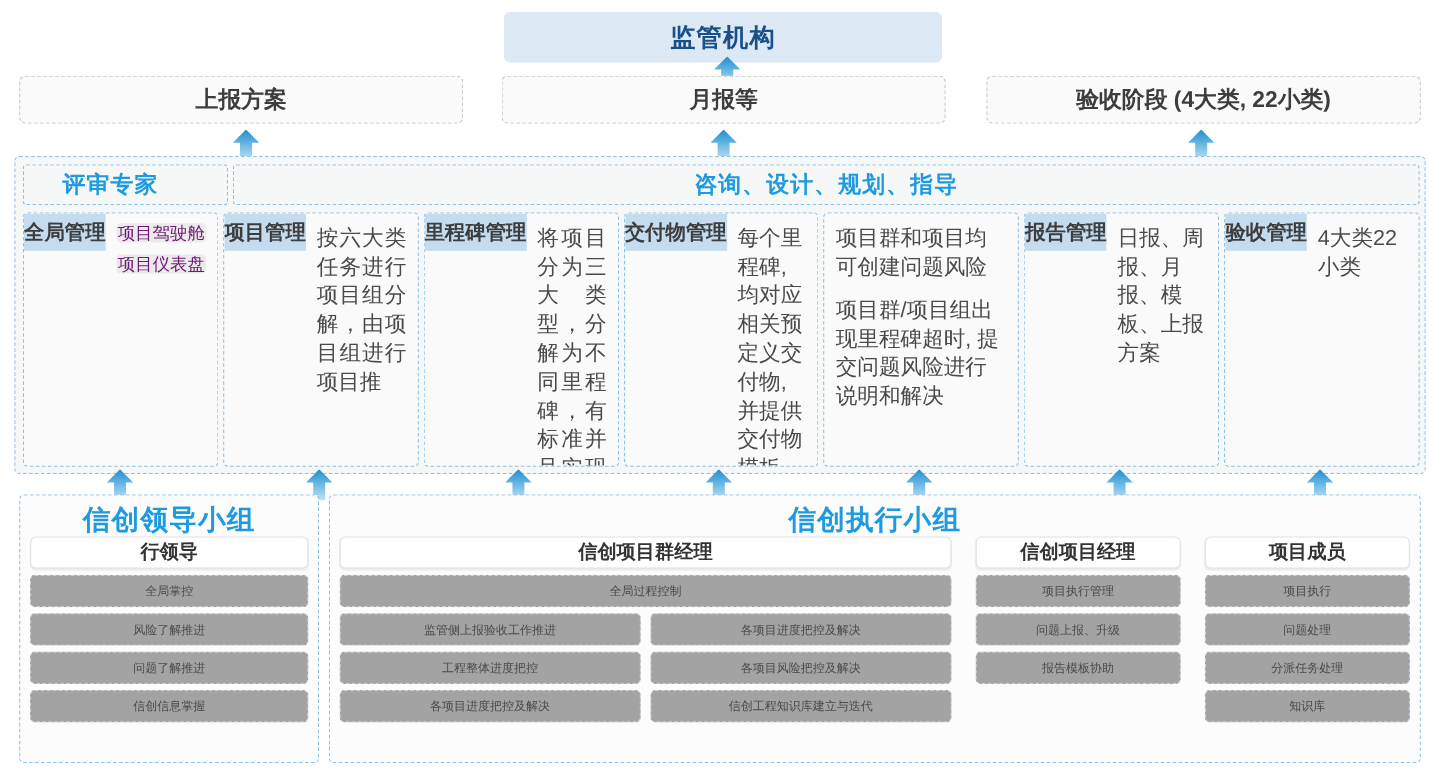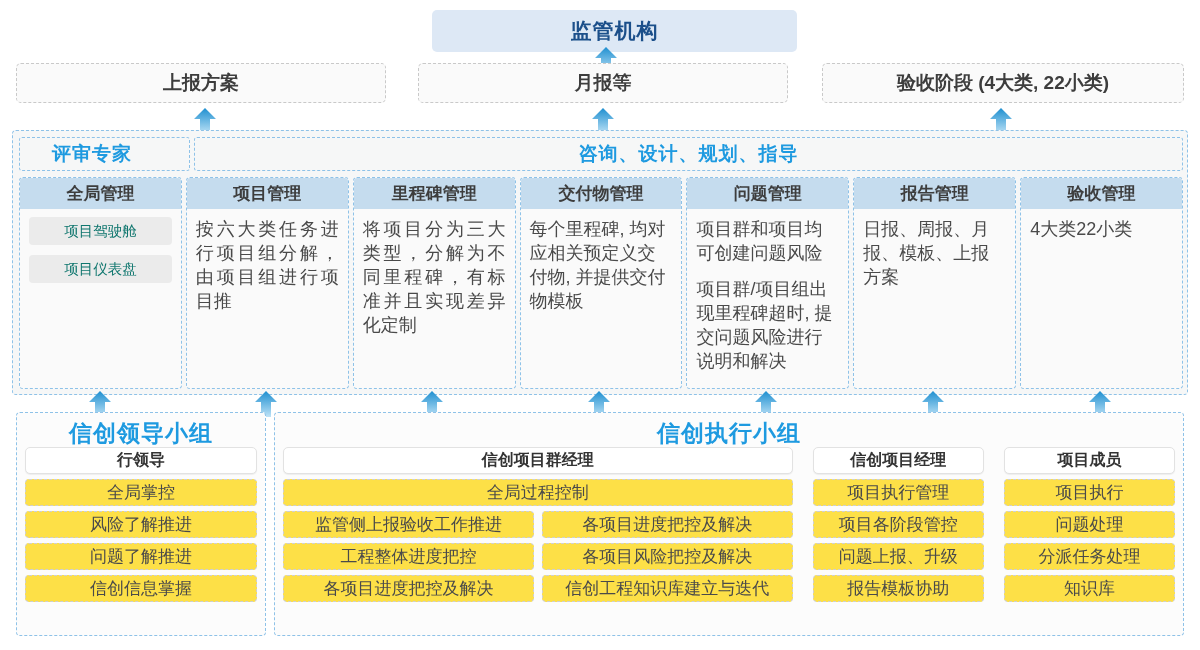--- a/index.html
+++ b/index.html
@@ -24,21 +24,20 @@
   .regulator {
     position: absolute;
     left: 420px; top: 10px;
     width: 365px; height: 42px;
     background: #dde8f5;
     border-radius: 5px;
     display: flex; align-items: center; justify-content: center;
     color: #1b4f8a;
     font-size: 21px; font-weight: bold;
     letter-spacing: 1px;
-    margin-left: 12px;
   }
 
   
   .reportbox {
     position: absolute;
     top: 63px; height: 40px;
     background: #fafafa;
     border: 1px dashed #c9c9c9;
     border-radius: 5px;
     display: flex; align-items: center; justify-content: center;
@@ -79,37 +78,37 @@
   .cols {
     position: absolute; left: 6px; top: 46px;
     width: 1164px; height: 212px;
     display: flex; gap: 4px;
   }
   .col {
     flex: 1 1 0;
     border: 1px dashed #8ec2e8;
     border-radius: 4px;
     background: #fafafa;
-    display: flex; flex-direction: column;
+    display: flex; flex-direction: row;
     overflow: hidden;
   }
   .col-title {
     height: 31px;
     background: #c5dcee;
     display: flex; align-items: center; justify-content: center;
     font-size: 17px; font-weight: bold; color: #3d3d3d;
   }
   .col-body { flex: 1; padding: 8px 9px 6px 9px; }
   .pill {
     background: #ebebeb;
     border-radius: 4px;
-    height: 28px;
+    height: 16px;
     margin-bottom: 10px;
     display: flex; align-items: center; justify-content: center;
-    font-size: 14.5px; color: #0f766e;
+    font-size: 14.5px; color: #701a75;
   }
   .para {
     font-size: 18px;
     line-height: 24px;
     color: #4a4a4a;
     text-align: justify;
     text-justify: inter-ideograph;
     margin-bottom: 12px;
   }
   .para:last-child { margin-bottom: 0; }
@@ -148,23 +147,23 @@
     height: 27px;
     display: flex; align-items: center; justify-content: center;
     font-size: 16px; font-weight: bold; color: #333;
     box-shadow: 0 1px 1px rgba(0,0,0,.06);
     margin-bottom: 5px;
   }
   .task {
     border: 1px dashed #cfcfcf;
     border-radius: 4px;
     height: 27px;
-    background: #fde047;
-    display: flex; align-items: center; justify-content: center;
-    font-size: 17px; color: #4a4a4a;
+    background: #a3a3a3;
+    display: flex; align-items: center; justify-content: center;
+    font-size: 10px; color: #4a4a4a;
     margin-bottom: 5px;
   }
   .task:last-child { margin-bottom: 0; }
 
   .exec-cols { display: flex; gap: 20px; }
   .pgm-block { width: 530px; }
   .pgm-grid { display: flex; gap: 8px; }
   .pgm-grid > div { flex: 1 1 0; }
   .mgr-block { width: 178px; }
   .mem-block { width: 178px; }
@@ -252,21 +251,20 @@
       </div>
 
       <div class="col">
         <div class="col-title">交付物管理</div>
         <div class="col-body">
           <div class="para plain">每个里程碑, 均对应相关预定义交付物, 并提供交付物模板</div>
         </div>
       </div>
 
       <div class="col">
-        <div class="col-title">问题管理</div>
         <div class="col-body">
           <div class="para plain">项目群和项目均可创建问题风险</div>
           <div class="para plain">项目群/项目组出现里程碑超时, 提交问题风险进行说明和解决</div>
         </div>
       </div>
 
       <div class="col">
         <div class="col-title">报告管理</div>
         <div class="col-body">
           <div class="para plain">日报、周报、月报、模板、上报方案</div>
@@ -345,21 +343,20 @@
             <div class="task">各项目进度把控及解决</div>
             <div class="task">各项目风险把控及解决</div>
             <div class="task">信创工程知识库建立与迭代</div>
           </div>
         </div>
       </div>
 
       <div class="mgr-block">
         <div class="role-head">信创项目经理</div>
         <div class="task">项目执行管理</div>
-        <div class="task">项目各阶段管控</div>
         <div class="task">问题上报、升级</div>
         <div class="task">报告模板协助</div>
       </div>
 
       <div class="mem-block">
         <div class="role-head">项目成员</div>
         <div class="task">项目执行</div>
         <div class="task">问题处理</div>
         <div class="task">分派任务处理</div>
         <div class="task">知识库</div>

